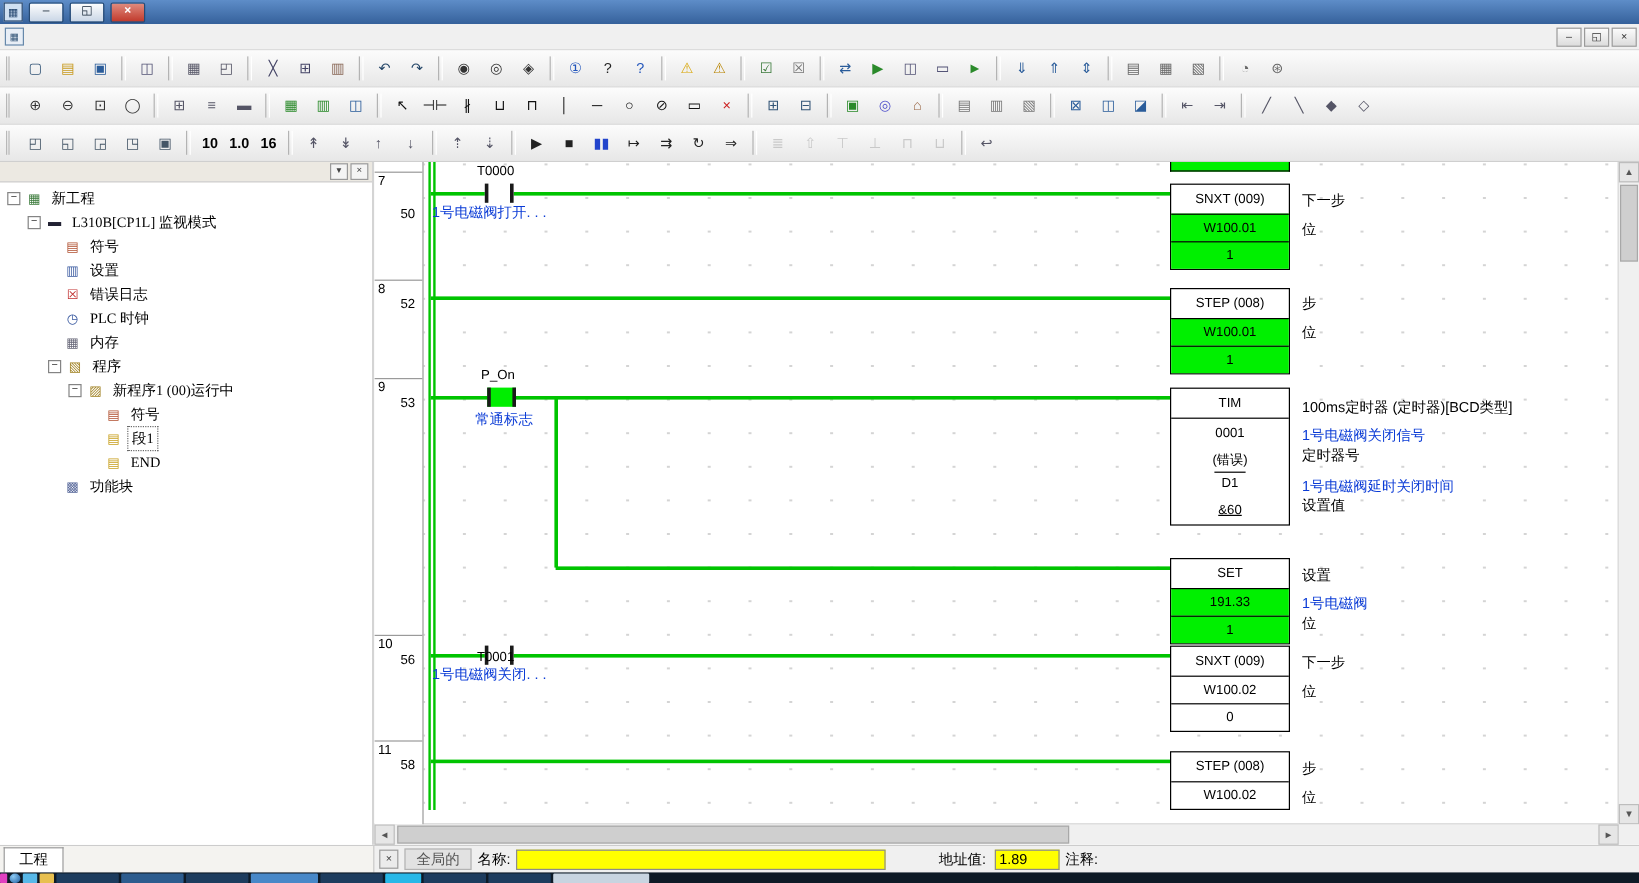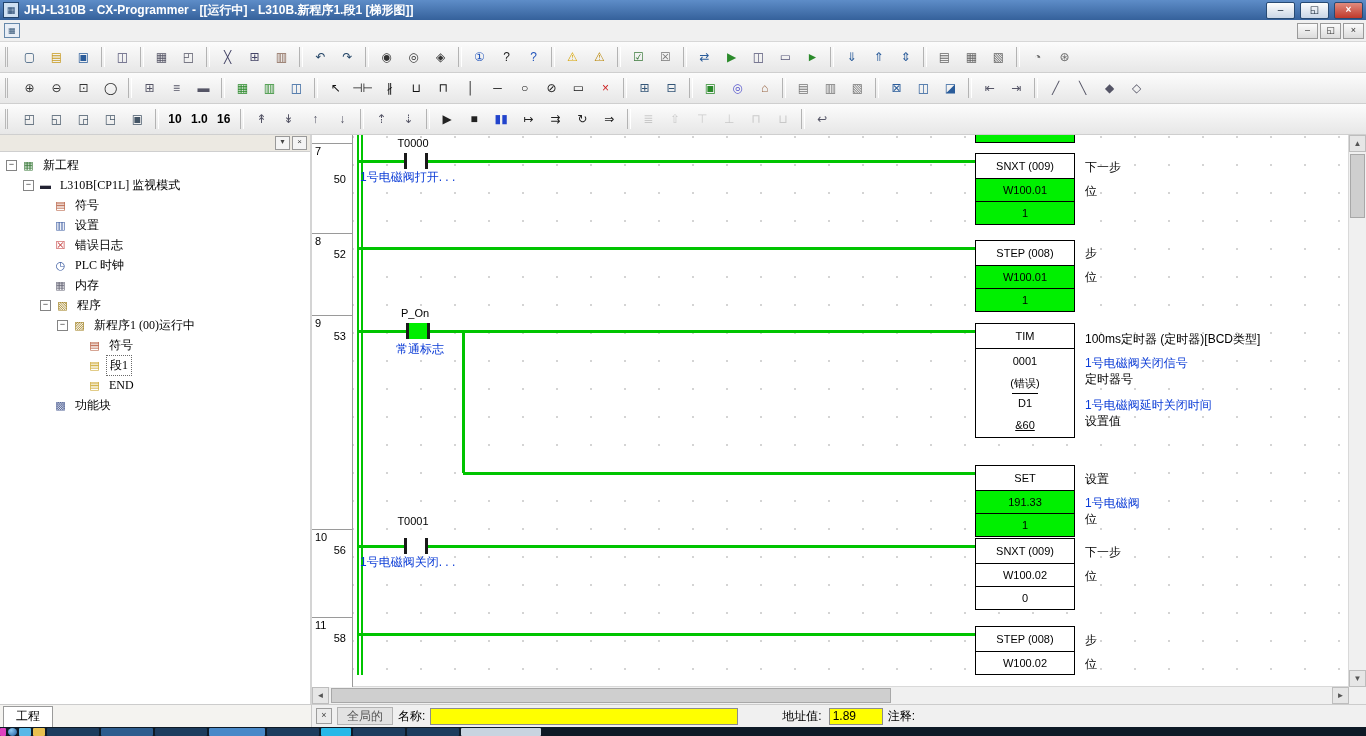--- a/index.html
+++ b/index.html
@@ -89,21 +89,20 @@
   .tk{border-radius:1px;height:100%;}
   .tk.orb{border-radius:50%;background:radial-gradient(circle at 35% 30%,#8ccaf4,#1c5a9c);}
 </style>
 </head>
 <body>
 
 <div class="window">
 
   <div class="titlebar">
     <span class="app-icon">▦</span>
-    <span class="title-text">JHJ-L310B - CX-Programmer - [[运行中] - L310B.新程序1.段1 [梯形图]]</span>
     <span class="win-btn">–</span>
     <span class="win-btn">◱</span>
     <span class="win-btn close">×</span>
   </div>
 
   <div class="menubar">
     <span class="child-icon">▦</span>
     <span class="spacer"></span>
     <span class="child-ctrl">–</span>
     <span class="child-ctrl">◱</span>
@@ -332,21 +331,21 @@
           <div class="wire" style="left: 47px; width: 616px; top: 195px;"></div>
           <div class="wire" style="left: 151px; width: 512px; top: 337px;"></div>
           <div class="wire" style="left: 47px; width: 616px; top: 410px;"></div>
           <div class="wire" style="left: 47px; width: 616px; top: 498px;"></div>
           <div class="vwire" style="left: 150px; top: 196px; height: 142px;"></div>
           <div class="contact" style="left: 92px; top: 18px;"></div>
           <div class="c-label" style="left: 101px; top: 2px;">T0000</div>
           <div class="contact on" style="left: 94px; top: 188px;"></div>
           <div class="c-label" style="left: 103px; top: 172px;">P_On</div>
           <div class="contact" style="left: 92px; top: 403px;"></div>
-          <div class="c-label" style="left: 101px; top: 380px;">T0001</div>
+          <div class="c-label" style="left: 101px; top: 407px;">T0001</div>
           <div class="comment" style="left: 48px; top: 34px;">1号电磁阀打开. . .</div>
           <div class="comment" style="left: 84px; top: 206px;">常通标志</div>
           <div class="comment" style="left: 48px; top: 419px;">1号电磁阀关闭. . .</div>
           <div class="lbox" style="left: 663px; top: 18px; width: 98px;">
             <div class="lbox-row" style="height: 24px;">SNXT (009)</div>
             <div class="lbox-row on bt" style="height: 22px;">W100.01</div>
             <div class="lbox-row on bt" style="height: 22px;">1</div>
           </div>
           <div class="lbox" style="left: 663px; top: 105px; width: 98px;">
             <div class="lbox-row" style="height: 24px;">STEP (008)</div>

